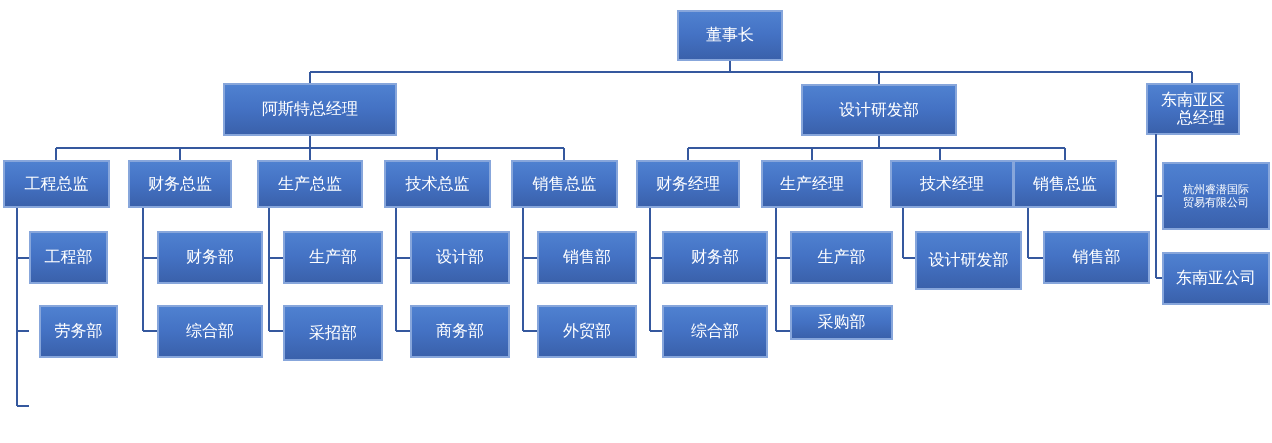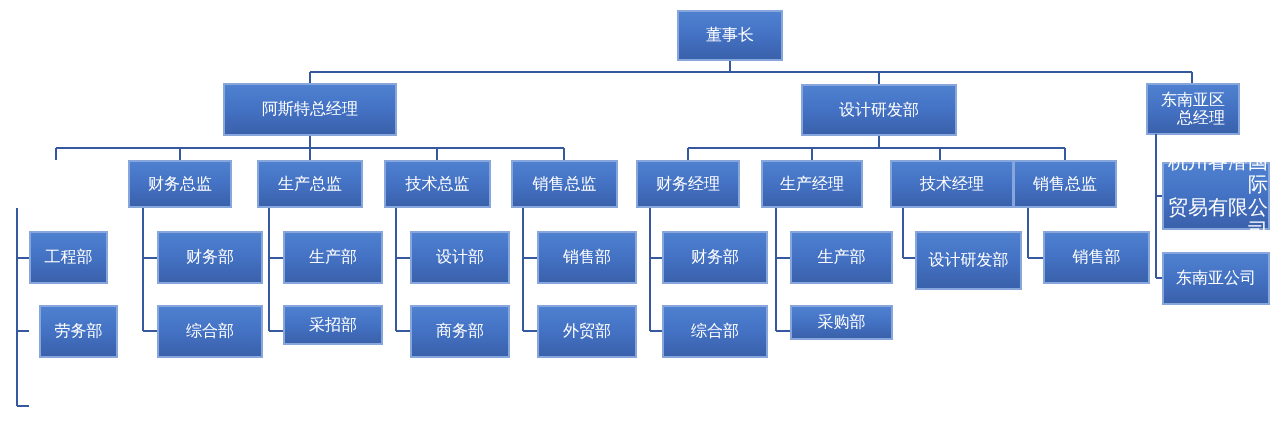--- a/index.html
+++ b/index.html
@@ -11,35 +11,36 @@
     background:linear-gradient(180deg,#4f81d0 0%,#4472c4 48%,#3a61ab 100%);
     border:2px solid #87a6db;
     color:#ffffff;
     display:flex;align-items:center;justify-content:center;
     font-size:16px;
     text-align:right;
     white-space:pre-line;
     line-height:1.15;
     user-select:none;
   }
-  .node.small{font-size:20px;}
+  .node.small{font-size:11px;}
   .line{position:absolute;background:#35589e;}
 </style>
 </head>
 <body>
 
 <div id="canvas">
 
   <div class="node" style="left:677px;top:10px;width:106px;height:51px">董事长</div>
 
   <div class="node" style="left:223px;top:83px;width:174px;height:53px">阿斯特总经理</div>
   <div class="node" style="left:801px;top:84px;width:156px;height:52px">设计研发部</div>
   <div class="node" style="left:1146px;top:83px;width:94px;height:52px">东南亚区
 总经理</div>
 
+  <div class="node" style="left:3px;top:160px;width:107px;height:48px">工程总监</div>
   <div class="node" style="left:128px;top:160px;width:104px;height:48px">财务总监</div>
   <div class="node" style="left:257px;top:160px;width:106px;height:48px">生产总监</div>
   <div class="node" style="left:384px;top:160px;width:107px;height:48px">技术总监</div>
   <div class="node" style="left:511px;top:160px;width:107px;height:48px">销售总监</div>
 
   <div class="node" style="left:636px;top:160px;width:104px;height:48px">财务经理</div>
   <div class="node" style="left:761px;top:160px;width:102px;height:48px">生产经理</div>
   <div class="node" style="left:890px;top:160px;width:124px;height:48px">技术经理</div>
   <div class="node" style="left:1013px;top:160px;width:104px;height:48px">销售总监</div>
 
@@ -50,21 +51,21 @@
   <div class="node" style="left:537px;top:231px;width:100px;height:53px">销售部</div>
   <div class="node" style="left:662px;top:231px;width:106px;height:53px">财务部</div>
   <div class="node" style="left:790px;top:231px;width:103px;height:53px">生产部</div>
   <div class="node" style="left:915px;top:231px;width:107px;height:59px">设计研发部</div>
   <div class="node" style="left:1043px;top:231px;width:107px;height:53px">销售部</div>
   <div class="node small" style="left:1162px;top:162px;width:108px;height:68px">杭州睿潜国际
 贸易有限公司</div>
 
   <div class="node" style="left:39px;top:305px;width:79px;height:53px">劳务部</div>
   <div class="node" style="left:157px;top:305px;width:106px;height:53px">综合部</div>
-  <div class="node" style="left:283px;top:305px;width:100px;height:40px">采招部</div>
+  <div class="node" style="left:283px;top:305px;width:100px;height:56px">采招部</div>
   <div class="node" style="left:410px;top:305px;width:100px;height:53px">商务部</div>
   <div class="node" style="left:537px;top:305px;width:100px;height:53px">外贸部</div>
   <div class="node" style="left:662px;top:305px;width:106px;height:53px">综合部</div>
   <div class="node" style="left:790px;top:305px;width:103px;height:35px">采购部</div>
   <div class="node" style="left:1162px;top:252px;width:108px;height:53px">东南亚公司</div>
 
 
 <div class="line" style="left: 729.25px; top: 61px; width: 1.5px; height: 11px;"></div>
     <div class="line" style="left: 310px; top: 71.25px; width: 882px; height: 1.5px;"></div>
     <div class="line" style="left: 309.25px; top: 72px; width: 1.5px; height: 11px;"></div>

